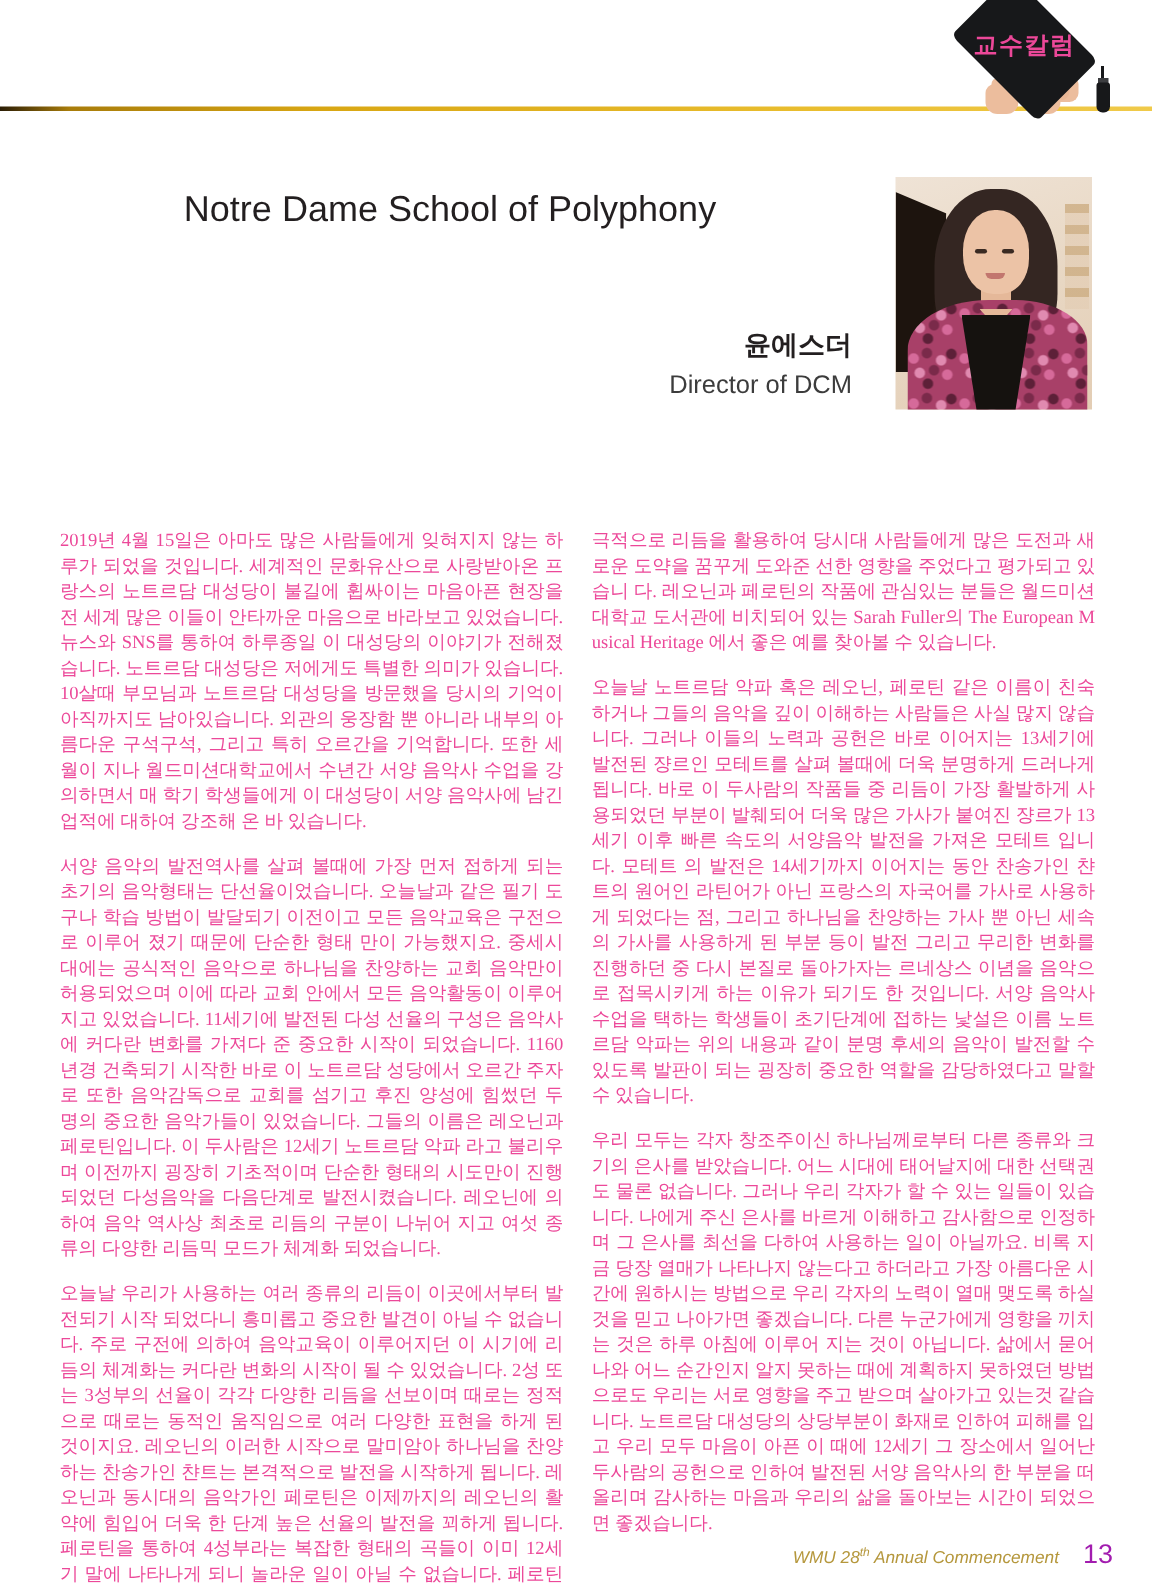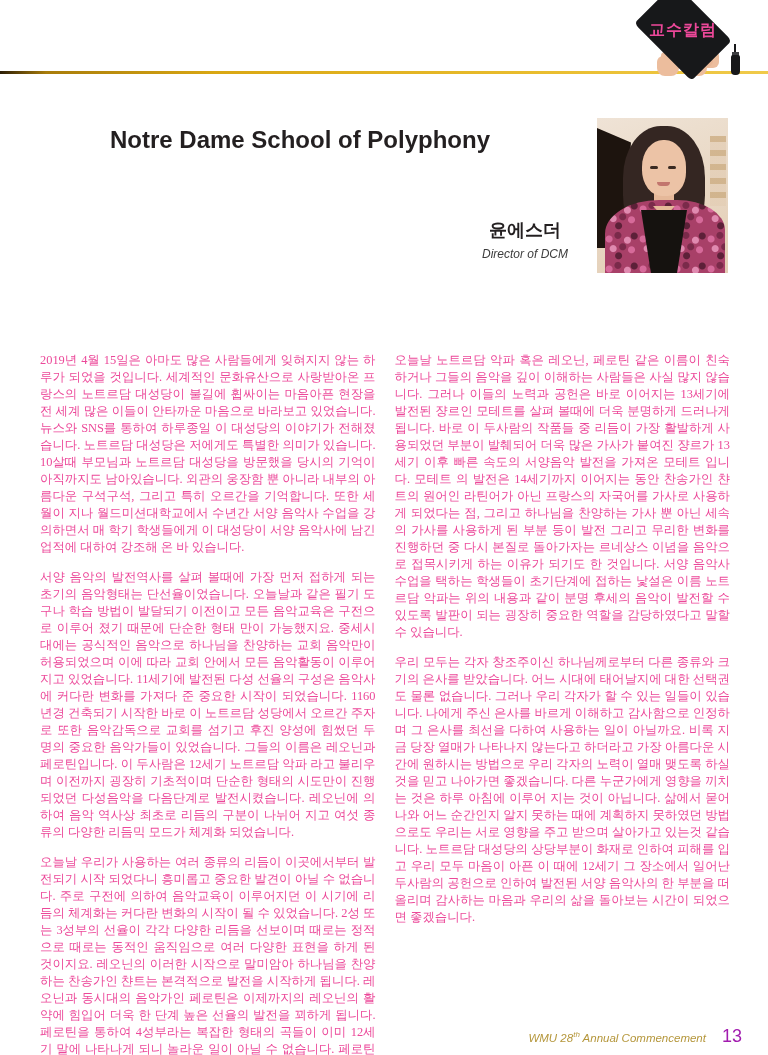--- a/index.html
+++ b/index.html
@@ -42,33 +42,33 @@
 
   
   .title-area { position:absolute; top:118px; left:30px; width:540px; text-align:center; }
   .title {
     font-family:"Liberation Sans", sans-serif;
     font-size:31px; font-weight:bold; color:#231f20; letter-spacing:0px;
   }
   .subtitle {
     margin-top:8px;
     font-family:"Liberation Sans", sans-serif;
-    font-size:24px; font-weight:bold; color:#231f20;
-  }
-
-  
-  .author { position:absolute; top:218px; right:200px; text-align:center; }
+    font-size:24px; font-weight:normal; color:#231f20;
+  }
+
+  
+  .author { position:absolute; top:218px; right:200px; text-align:right; }
   .author-name {
     font-family:"Liberation Sans", sans-serif;
     font-size:18px; font-weight:bold; color:#231f20;
   }
   .author-role {
     margin-top:5px;
     font-family:"Liberation Sans", sans-serif;
-    font-size:12px; color:#3c3c3c;font-style:italic;
+    font-size:17px; color:#3c3c3c;
   }
 
   
   .photo {
     position:absolute; top:118px; right:40px; width:131px; height:155px;
     background:linear-gradient(160deg,#efe3d6 0%,#e9d9c6 45%,#e3cdb4 100%);
     overflow:hidden;
   }
   .piano {
     position:absolute; left:0; top:10px; width:34px; height:120px;
@@ -180,20 +180,21 @@
   </div>
 </div>
 
 <div class="columns">
   <div class="col">
     <p>2019년 4월 15일은 아마도 많은 사람들에게 잊혀지지 않는 하루가 되었을 것입니다.  세계적인 문화유산으로 사랑받아온 프랑스의 노트르담 대성당이 불길에 휩싸이는 마음아픈 현장을 전 세계 많은 이들이 안타까운 마음으로 바라보고 있었습니다.  뉴스와 SNS를 통하여 하루종일 이 대성당의 이야기가 전해졌습니다.  노트르담 대성당은 저에게도 특별한 의미가 있습니다.  10살때 부모님과 노트르담 대성당을 방문했을 당시의 기억이 아직까지도 남아있습니다.  외관의 웅장함 뿐 아니라 내부의 아름다운 구석구석, 그리고 특히 오르간을 기억합니다.  또한 세월이 지나 월드미션대학교에서 수년간 서양 음악사 수업을 강의하면서 매 학기 학생들에게 이 대성당이 서양 음악사에 남긴 업적에 대하여 강조해 온 바 있습니다.</p>
     <p>서양 음악의 발전역사를 살펴 볼때에 가장 먼저 접하게 되는 초기의 음악형태는 단선율이었습니다.  오늘날과 같은 필기 도구나 학습 방법이 발달되기 이전이고 모든 음악교육은 구전으로 이루어 졌기 때문에 단순한 형태 만이 가능했지요.  중세시대에는 공식적인 음악으로 하나님을 찬양하는 교회 음악만이 허용되었으며 이에 따라 교회 안에서 모든 음악활동이 이루어지고 있었습니다.  11세기에 발전된 다성 선율의 구성은 음악사에 커다란 변화를 가져다 준 중요한 시작이 되었습니다. 1160년경 건축되기 시작한 바로 이 노트르담 성당에서 오르간 주자로 또한 음악감독으로 교회를 섬기고 후진 양성에 힘썼던 두 명의 중요한 음악가들이 있었습니다.  그들의 이름은 레오닌과 페로틴입니다.  이 두사람은 12세기 노트르담 악파 라고 불리우며 이전까지 굉장히 기초적이며 단순한 형태의 시도만이 진행되었던 다성음악을 다음단계로 발전시켰습니다. 레오닌에 의하여 음악 역사상 최초로 리듬의 구분이 나뉘어 지고 여섯 종류의 다양한 리듬믹 모드가 체계화 되었습니다.</p>
     <p>오늘날 우리가 사용하는 여러 종류의 리듬이 이곳에서부터 발전되기 시작 되었다니 흥미롭고 중요한 발견이 아닐 수 없습니다.  주로 구전에 의하여 음악교육이 이루어지던 이 시기에 리듬의 체계화는 커다란 변화의 시작이 될 수 있었습니다.  2성 또는 3성부의 선율이 각각 다양한 리듬을 선보이며 때로는 정적으로 때로는 동적인 움직임으로 여러 다양한 표현을 하게 된 것이지요.  레오닌의 이러한 시작으로 말미암아 하나님을 찬양하는 찬송가인 챤트는 본격적으로 발전을 시작하게 됩니다.  레오닌과 동시대의 음악가인 페로틴은 이제까지의 레오닌의 활약에 힘입어 더욱 한 단계 높은 선율의 발전을 꾀하게 됩니다.  페로틴을 통하여 4성부라는 복잡한 형태의 곡들이 이미 12세기 말에 나타나게 되니 놀라운 일이 아닐 수 없습니다.  페로틴은 레오닌보다 더욱 적</p>
   </div>
   <div class="col">
+    <p>극적으로 리듬을 활용하여 당시대 사람들에게 많은 도전과 새로운 도약을 꿈꾸게 도와준 선한 영향을 주었다고 평가되고 있습니 다.  레오닌과 페로틴의 작품에 관심있는 분들은 월드미션대학교 도서관에 비치되어 있는 Sarah Fuller의 The European Musical Heritage 에서 좋은 예를 찾아볼 수 있습니다.</p>
     <p>오늘날 노트르담 악파 혹은 레오닌, 페로틴 같은 이름이 친숙하거나 그들의 음악을 깊이 이해하는 사람들은 사실 많지 않습니다.  그러나 이들의 노력과 공헌은 바로 이어지는 13세기에 발전된 쟝르인 모테트를 살펴 볼때에 더욱 분명하게 드러나게 됩니다.  바로 이 두사람의 작품들 중 리듬이 가장 활발하게 사용되었던 부분이 발췌되어 더욱 많은 가사가 붙여진 쟝르가 13세기 이후 빠른 속도의 서양음악 발전을 가져온 모테트 입니다.  모테트 의 발전은 14세기까지 이어지는 동안 찬송가인 챤트의 원어인 라틴어가 아닌 프랑스의 자국어를 가사로 사용하게 되었다는 점, 그리고 하나님을 찬양하는 가사 뿐 아닌 세속의 가사를 사용하게 된 부분 등이 발전 그리고 무리한 변화를 진행하던 중 다시 본질로 돌아가자는 르네상스 이념을 음악으로 접목시키게 하는 이유가 되기도 한 것입니다.  서양 음악사 수업을 택하는 학생들이 초기단계에 접하는 낯설은 이름 노트르담 악파는 위의 내용과 같이 분명 후세의 음악이 발전할 수 있도록 발판이 되는 굉장히 중요한 역할을 감당하였다고 말할 수 있습니다.</p>
     <p>우리 모두는 각자 창조주이신 하나님께로부터 다른 종류와 크기의 은사를 받았습니다. 어느 시대에 태어날지에 대한 선택권도 물론 없습니다.  그러나 우리 각자가 할 수 있는 일들이 있습니다.  나에게 주신 은사를 바르게 이해하고 감사함으로 인정하며 그 은사를 최선을 다하여 사용하는 일이 아닐까요.  비록 지금 당장 열매가 나타나지 않는다고 하더라고 가장 아름다운 시간에 원하시는 방법으로 우리 각자의 노력이 열매 맺도록 하실 것을 믿고 나아가면 좋겠습니다.  다른 누군가에게 영향을 끼치는 것은 하루 아침에 이루어 지는 것이 아닙니다.  삶에서 묻어나와 어느 순간인지 알지 못하는 때에 계획하지 못하였던 방법으로도 우리는 서로 영향을 주고 받으며 살아가고 있는것 같습니다. 노트르담 대성당의 상당부분이 화재로 인하여 피해를 입고 우리 모두 마음이 아픈 이 때에 12세기 그 장소에서 일어난 두사람의 공헌으로 인하여 발전된 서양 음악사의 한 부분을 떠올리며 감사하는 마음과 우리의 삶을 돌아보는 시간이 되었으면 좋겠습니다.</p>
   </div>
 </div>
 
 <div class="footer">
   <div class="commencement"><span>WMU 28</span><sup>th</sup><span> Annual Commencement</span></div>
   <div class="pageno">13</div>
 </div>
 

